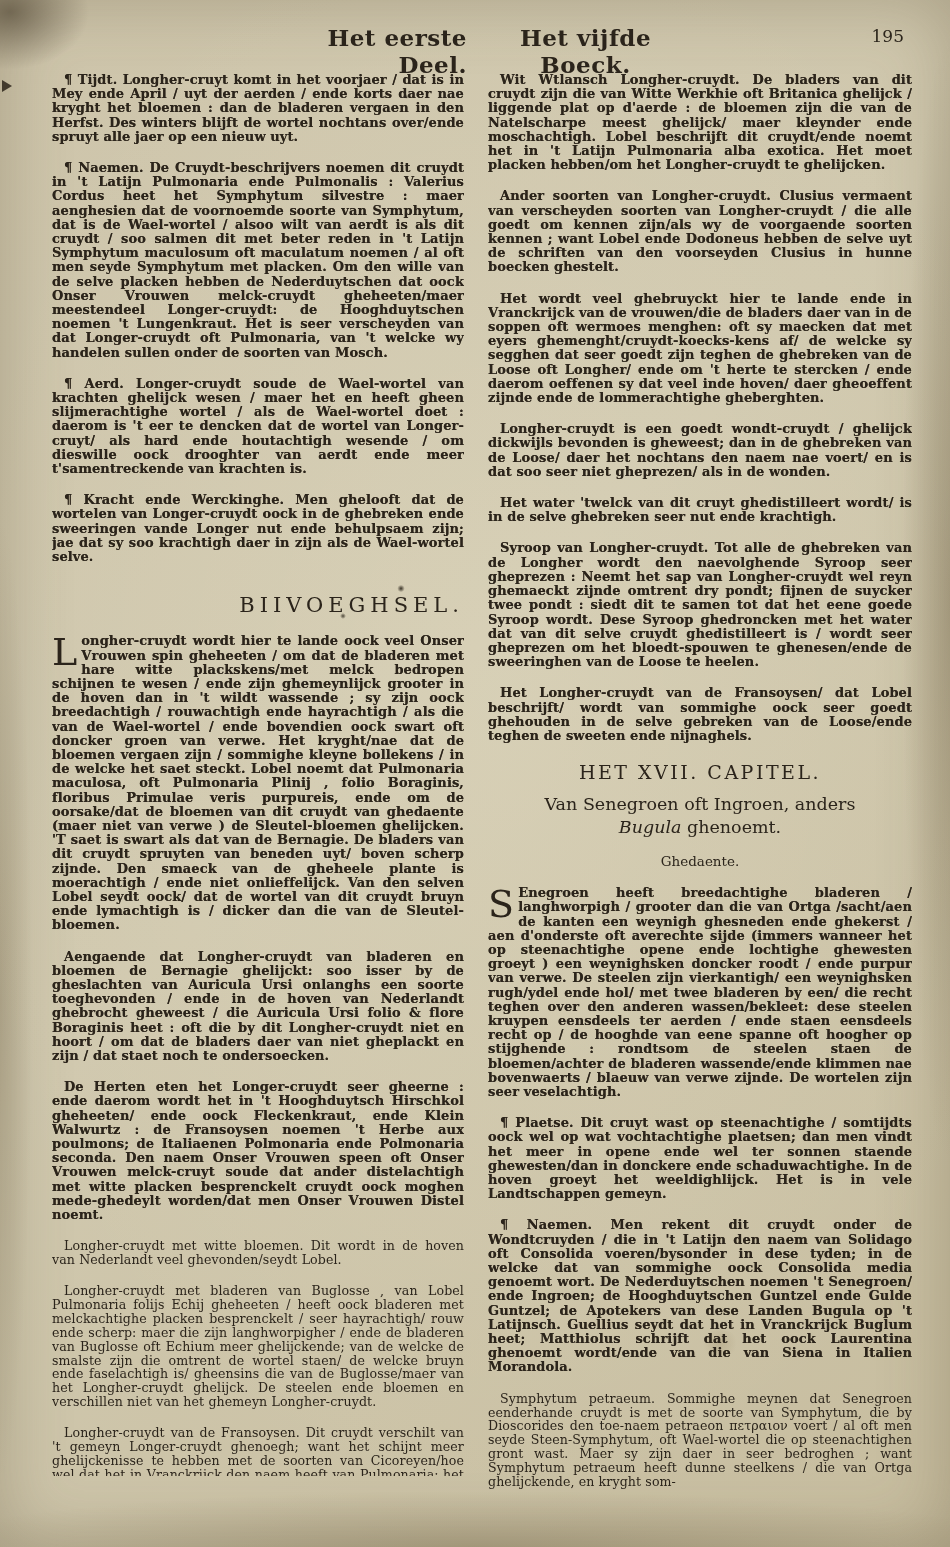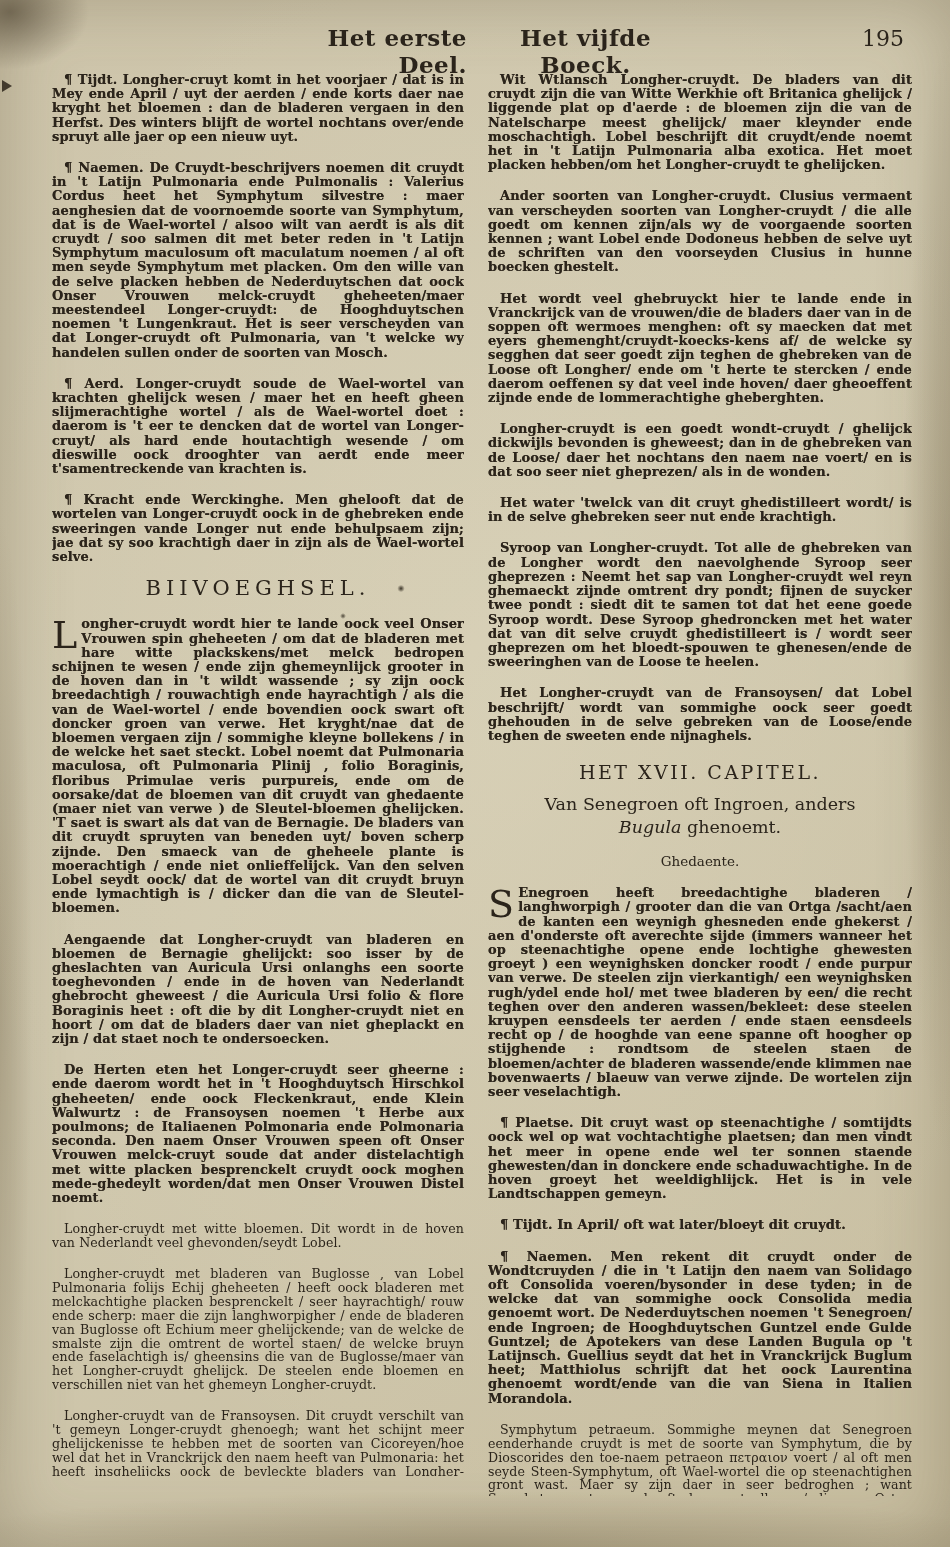--- a/index.html
+++ b/index.html
@@ -17,21 +17,21 @@
       radial-gradient(ellipse 40px 600px at 0px 1000px, rgba(110,95,65,0.22), rgba(110,95,65,0) 80%),
       radial-gradient(ellipse 760px 1100px at 500px 700px, rgba(255,250,228,0.16), rgba(255,250,228,0) 75%),
       linear-gradient(135deg, #cec5ab 0%, #d0c8ae 45%, #c7bd9f 100%);
     box-shadow: inset 0 0 70px rgba(80,65,40,0.30);
   }
   .running-head { position:absolute; top:24px; left:0; width:100%; height:30px; }
   .rh-left  { position:absolute; left:262px; width:205px; text-align:right;
               font-size:23px; font-weight:bold; letter-spacing:0.5px; }
   .rh-right { position:absolute; left:488px; width:195px; text-align:center;
               font-size:23px; font-weight:bold; letter-spacing:0.5px; }
-  .rh-folio { position:absolute; right:46px; top:2px; font-size:22px; }
+  .rh-folio { position:absolute; right:46px; top:2px; font-size:17px; }
 
   .col { position:absolute; top:56px; overflow:hidden; }
   .col-left  { left:52px;  width:412px; height:1420px; }
   .col-right { left:488px; width:424px; height:1440px; }
 
   .bl {
     font-size:13px; line-height:14.2px;
     text-align:justify;
     margin:17px 0 2px 0;
     font-weight:bold;
@@ -44,24 +44,24 @@
 
   .dropcap {
     float:left;
     font-size:38px; line-height:32px;
     font-weight:normal;
     padding:2px 4px 0 0;
     text-shadow:none;
   }
 
   .biivoeghsel {
-    text-align:center;
+    text-align:right;
     font-size:21px; font-weight:normal;
     letter-spacing:5px;
-    margin:12px 0 8px 0;
+    margin:29px 0 8px 0;
   }
   .capitel {
     text-align:center;
     font-size:19px; font-weight:normal;
     letter-spacing:2.5px;
     margin:18px 0 10px 0;
   }
   .chap-subtitle {
     text-align:center;
     font-size:17.5px; font-weight:normal;
@@ -143,21 +143,20 @@
       <span>Van Senegroen oft Ingroen, anders</span><br>
       <em>Bugula</em><span> ghenoemt.</span>
     </h3>
 
     <div class="ghedaente">Ghedaente.</div>
 
     <p class="bl lead">
       <span class="dropcap">S</span><span>Enegroen heeft breedachtighe bladeren / langhworpigh / grooter dan die van Ortga /sacht/aen de kanten een weynigh ghesneden ende ghekerst / aen d'onderste oft averechte sijde (immers wanneer het op steenachtighe opene ende lochtighe ghewesten groeyt ) een weynighsken doncker roodt / ende purpur van verwe. De steelen zijn vierkantigh/ een weynighsken rugh/ydel ende hol/ met twee bladeren by een/ die recht teghen over den anderen wassen/bekleet: dese steelen kruypen eensdeels ter aerden / ende staen eensdeels recht op / de hooghde van eene spanne oft hoogher op stijghende : rondtsom de steelen staen de bloemen/achter de bladeren wassende/ende klimmen nae bovenwaerts / blaeuw van verwe zijnde. De wortelen zijn seer veselachtigh.</span>
     </p>
     <p class="bl ind">¶ Plaetse. Dit cruyt wast op steenachtighe / somtijdts oock wel op wat vochtachtighe plaetsen; dan men vindt het meer in opene ende wel ter sonnen staende ghewesten/dan in donckere ende schaduwachtighe. In de hoven groeyt het weeldighlijck. Het is in vele Landtschappen gemeyn.</p>
-    <p class="bl ind">¶ Tijdt. In April/ oft wat later/bloeyt dit cruydt.</p>
     <p class="bl ind">¶ Naemen. Men rekent dit cruydt onder de Wondtcruyden / die in 't Latijn den naem van Solidago oft Consolida voeren/bysonder in dese tyden; in de welcke dat van sommighe oock Consolida media genoemt wort. De Nederduytschen noemen 't Senegroen/ ende Ingroen; de Hooghduytschen Guntzel ende Gulde Guntzel; de Apotekers van dese Landen Bugula op 't Latijnsch. Guellius seydt dat het in Vranckrijck Buglum heet; Matthiolus schrijft dat het oock Laurentina ghenoemt wordt/ende van die van Siena in Italien Morandola.</p>
     <p class="bl roman ind">Symphytum petraeum. Sommighe meynen dat Senegroen eenderhande cruydt is met de soorte van Symphytum, die by Dioscorides den toe-naem petraeon πετραιον voert / al oft men seyde Steen-Symphytum, oft Wael-wortel die op steenachtighen gront wast. Maer sy zijn daer in seer bedroghen ; want Symphytum petraeum heeft dunne steelkens / die van Ortga ghelijckende, en kryght som-</p>
 
     <div class="sig-row">
       <span class="sig">K 2</span>
       <span class="catch">mighe</span>
     </div>
   </section>
 
 </div>

